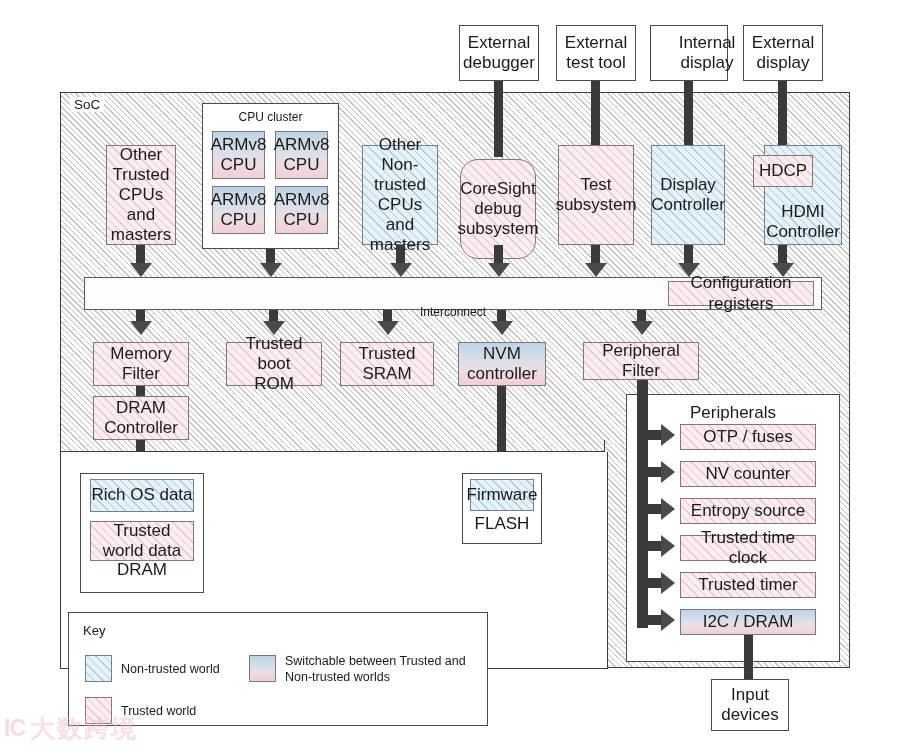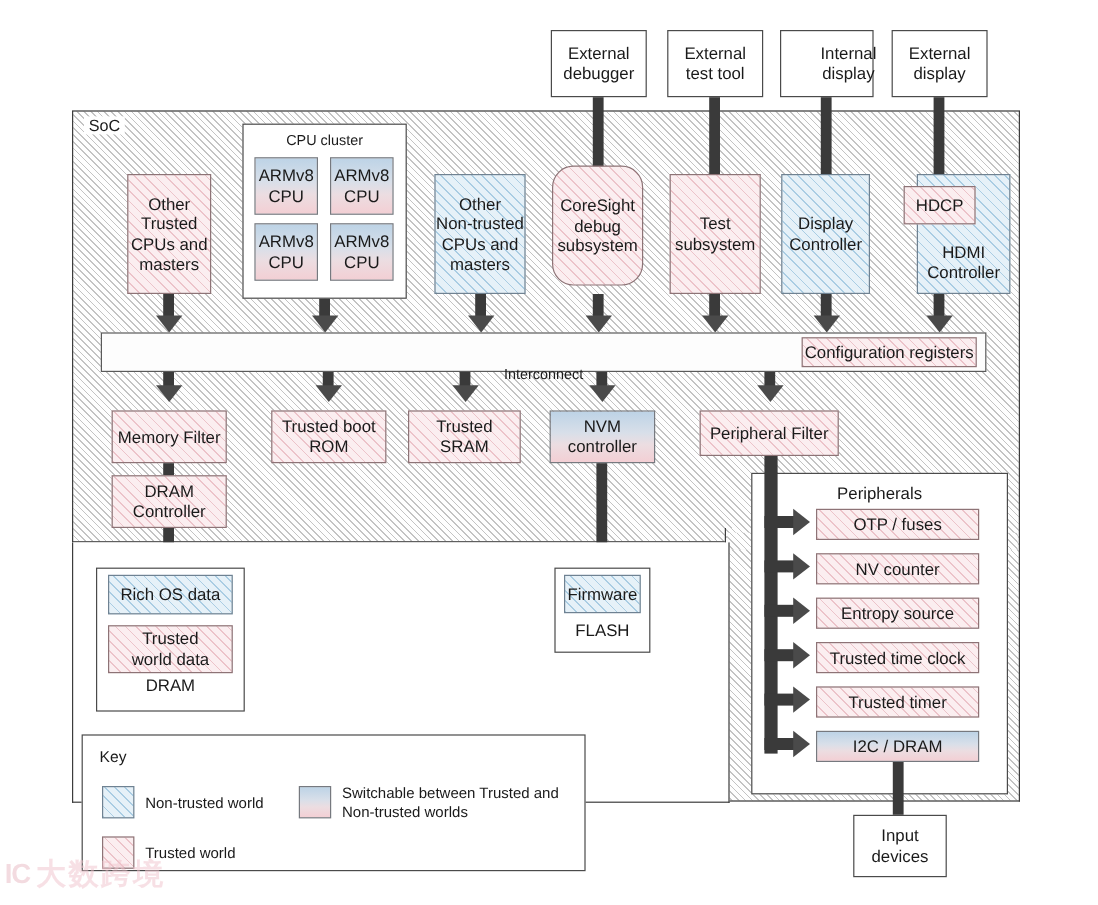--- a/index.html
+++ b/index.html
@@ -36,21 +36,21 @@
     border:1.3px solid #76797f;
     background-image:linear-gradient(180deg,#bdd3e6 0%,#d8dfe9 42%,#ecdde1 66%,#f3cfd4 100%);
   }
   
   .f-soc{
     border:1.3px solid #3c3c3c;
     background-color:#eeeeee;
     background-image:repeating-linear-gradient(45deg,
         rgba(255,255,255,.95) 0 3px, rgba(160,160,160,.55) 3px 4px);
   }
-  .t12{font-size:14px;justify-content:center;}
+  .t12{font-size:17px;justify-content:center;}
   .t13{font-size:12px;}
 
   
   .wire{position:absolute;background:#3a3a3a;}
   .arrow-d{position:absolute;width:0;height:0;
            border-left:11px solid transparent;border-right:11px solid transparent;
            border-top:14px solid #4a4a4a;}
   .arrow-r{position:absolute;width:0;height:0;
            border-top:11px solid transparent;border-bottom:11px solid transparent;
            border-left:14px solid #4a4a4a;}
@@ -133,21 +133,21 @@
 Trusted
 CPUs and
 masters</span>
   </div>
   <div class="node f-nontrusted t12" style="left:362px;top:145px;width:76px;height:100px;">
     <span class="lbl">Other
 Non-trusted
 CPUs and
 masters</span>
   </div>
-  <div class="node f-trusted t12" style="left:460px;top:138px;width:76px;height:100px;border-radius:18px;">
+  <div class="node f-trusted t12" style="left:460px;top:159px;width:76px;height:100px;border-radius:18px;">
     <span class="lbl">CoreSight
 debug
 subsystem</span>
   </div>
   <div class="node f-trusted t12" style="left:558px;top:145px;width:76px;height:100px;">
     <span class="lbl">Test
 subsystem</span>
   </div>
   <div class="node f-nontrusted t12" style="left:651px;top:145px;width:74px;height:100px;">
     <span class="lbl">Display

